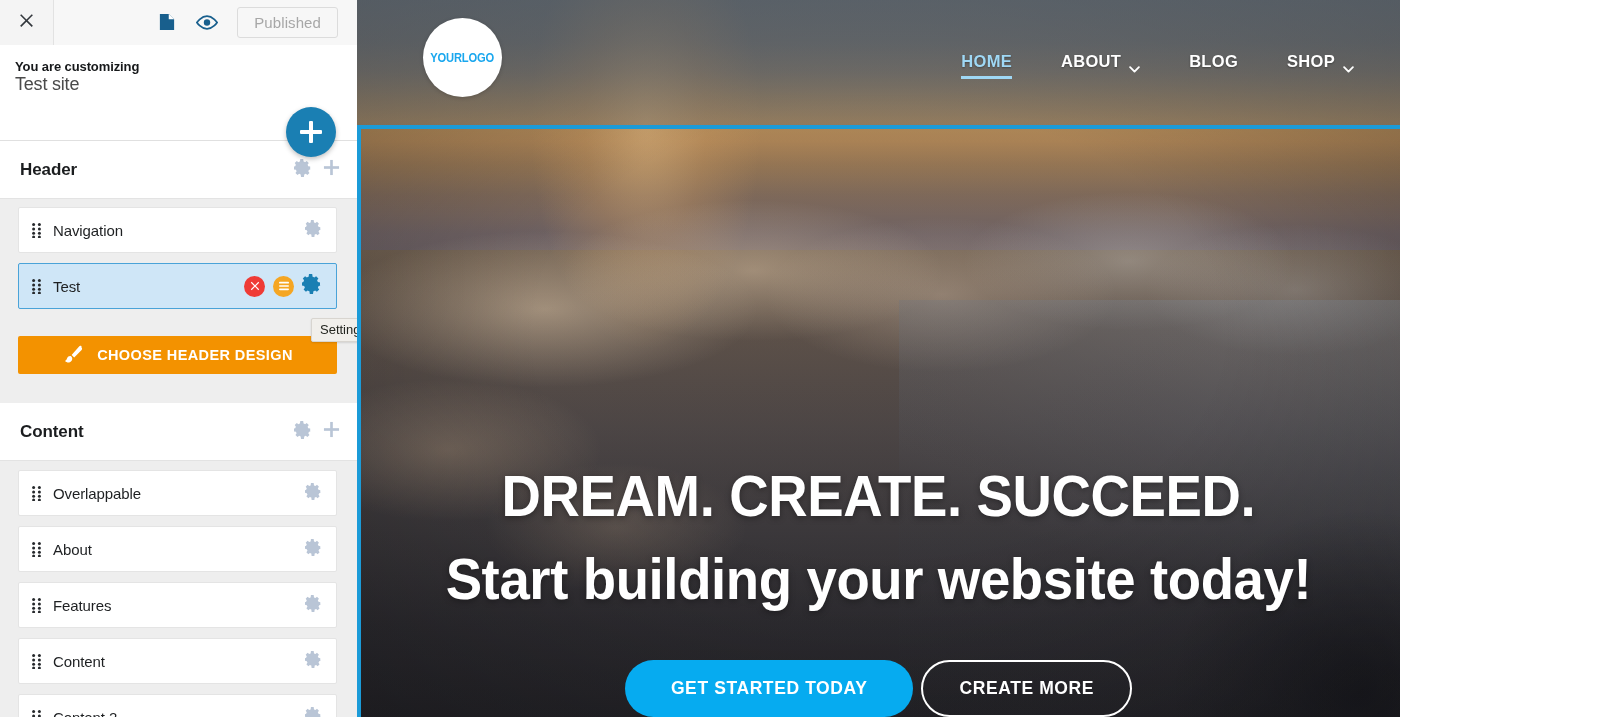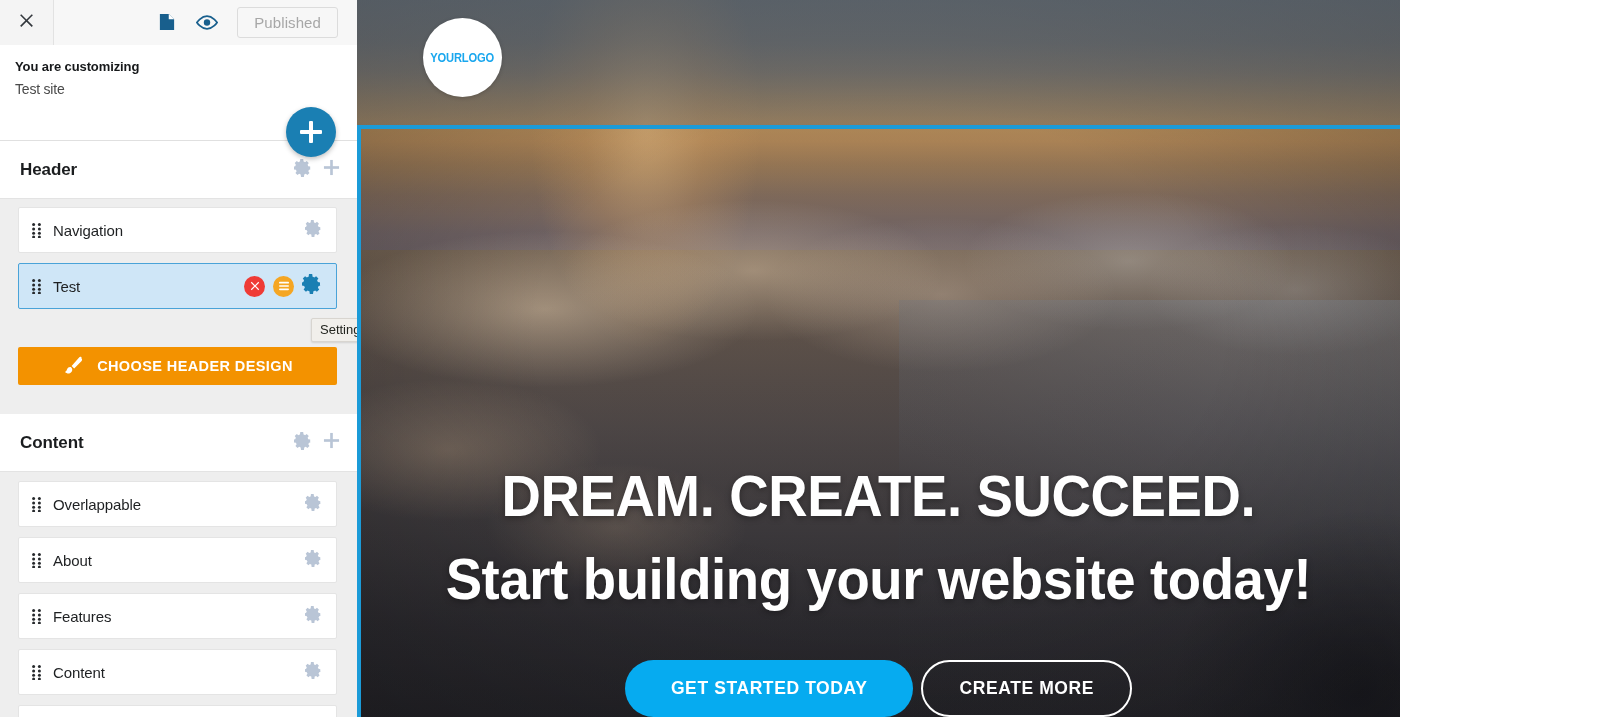--- a/index.html
+++ b/index.html
@@ -70,23 +70,22 @@
     padding: 14px 20px 0 15px;
     border-bottom: 1px solid #e0e0e0;
   }
   .cust-label {
     font-size: 13px;
     font-weight: bold;
     color: #16181a;
     letter-spacing: -.1px;
   }
   .cust-site {
-    font-size: 14px;
+    font-size: 18px;
     color: #4a4a4a;
-    margin-top: 7px;
     font-weight: 400;
     letter-spacing: -.2px;
   }
   .fab {
     position: absolute;
     right: 21px; top: 62px;
     width: 50px; height: 50px;
     border-radius: 50%;
     background: #1a7fb3;
     box-shadow: 0 2px 5px rgba(0,0,0,.25);
@@ -141,21 +140,21 @@
     letter-spacing: -.1px;
   }
   .row-actions { display: flex; align-items: center; gap: 8px; }
   .circ-btn { width: 21px; height: 21px; border-radius: 50%; display: flex; align-items: center; justify-content: center; cursor: pointer; }
   .circ-red { background: #ef3b36; }
   .circ-orange { background: #f5a623; }
   .ico-gear-blue, .ico-gear-row { cursor: pointer; display: block; }
 
   
   .orange-cta {
-    margin: 20px 20px 0 18px;
+    margin: 9px 20px 0 18px;
     height: 38px;
     background: #f39200;
     border-radius: 2px;
     display: flex; align-items: center; justify-content: center;
     gap: 13px;
     cursor: pointer;
   }
   .orange-cta .brush { width: 22px; height: 22px; display: block; }
   .orange-cta span {
     color: #ffffff; font-size: 14.5px; font-weight: bold;
@@ -650,20 +649,44 @@
       <div class="ph-tint"></div>
     </div>
 
     <nav class="pv-nav">
       <div class="pv-nav-bg"></div>
 
       <div class="logo">
         <span>YOURLOGO</span>
       </div>
 
+      <div class="pv-menu">
+        <div class="pv-menu-item active">
+          <span>HOME</span>
+        </div>
+        <div class="pv-menu-item">
+          <span>ABOUT</span>
+          <span class="chev">
+            <svg viewBox="0 0 12 8" width="11" height="7" aria-hidden="true">
+              <path d="M1 1.4 L6 6.4 L11 1.4" fill="none" stroke="#ffffff" stroke-width="2.1" stroke-linecap="round" stroke-linejoin="round"></path>
+            </svg>
+          </span>
+        </div>
+        <div class="pv-menu-item">
+          <span>BLOG</span>
+        </div>
+        <div class="pv-menu-item">
+          <span>SHOP</span>
+          <span class="chev">
+            <svg viewBox="0 0 12 8" width="11" height="7" aria-hidden="true">
+              <path d="M1 1.4 L6 6.4 L11 1.4" fill="none" stroke="#ffffff" stroke-width="2.1" stroke-linecap="round" stroke-linejoin="round"></path>
+            </svg>
+          </span>
+        </div>
+      </div>
     </nav>
 
     <div class="hl-top"></div>
     <div class="hl-left"></div>
 
     <section class="hero">
       <h1 class="hero-title">
         <span>DREAM. CREATE. SUCCEED.</span>
         <span class="ln2">Start building your website today!</span>
       </h1>

